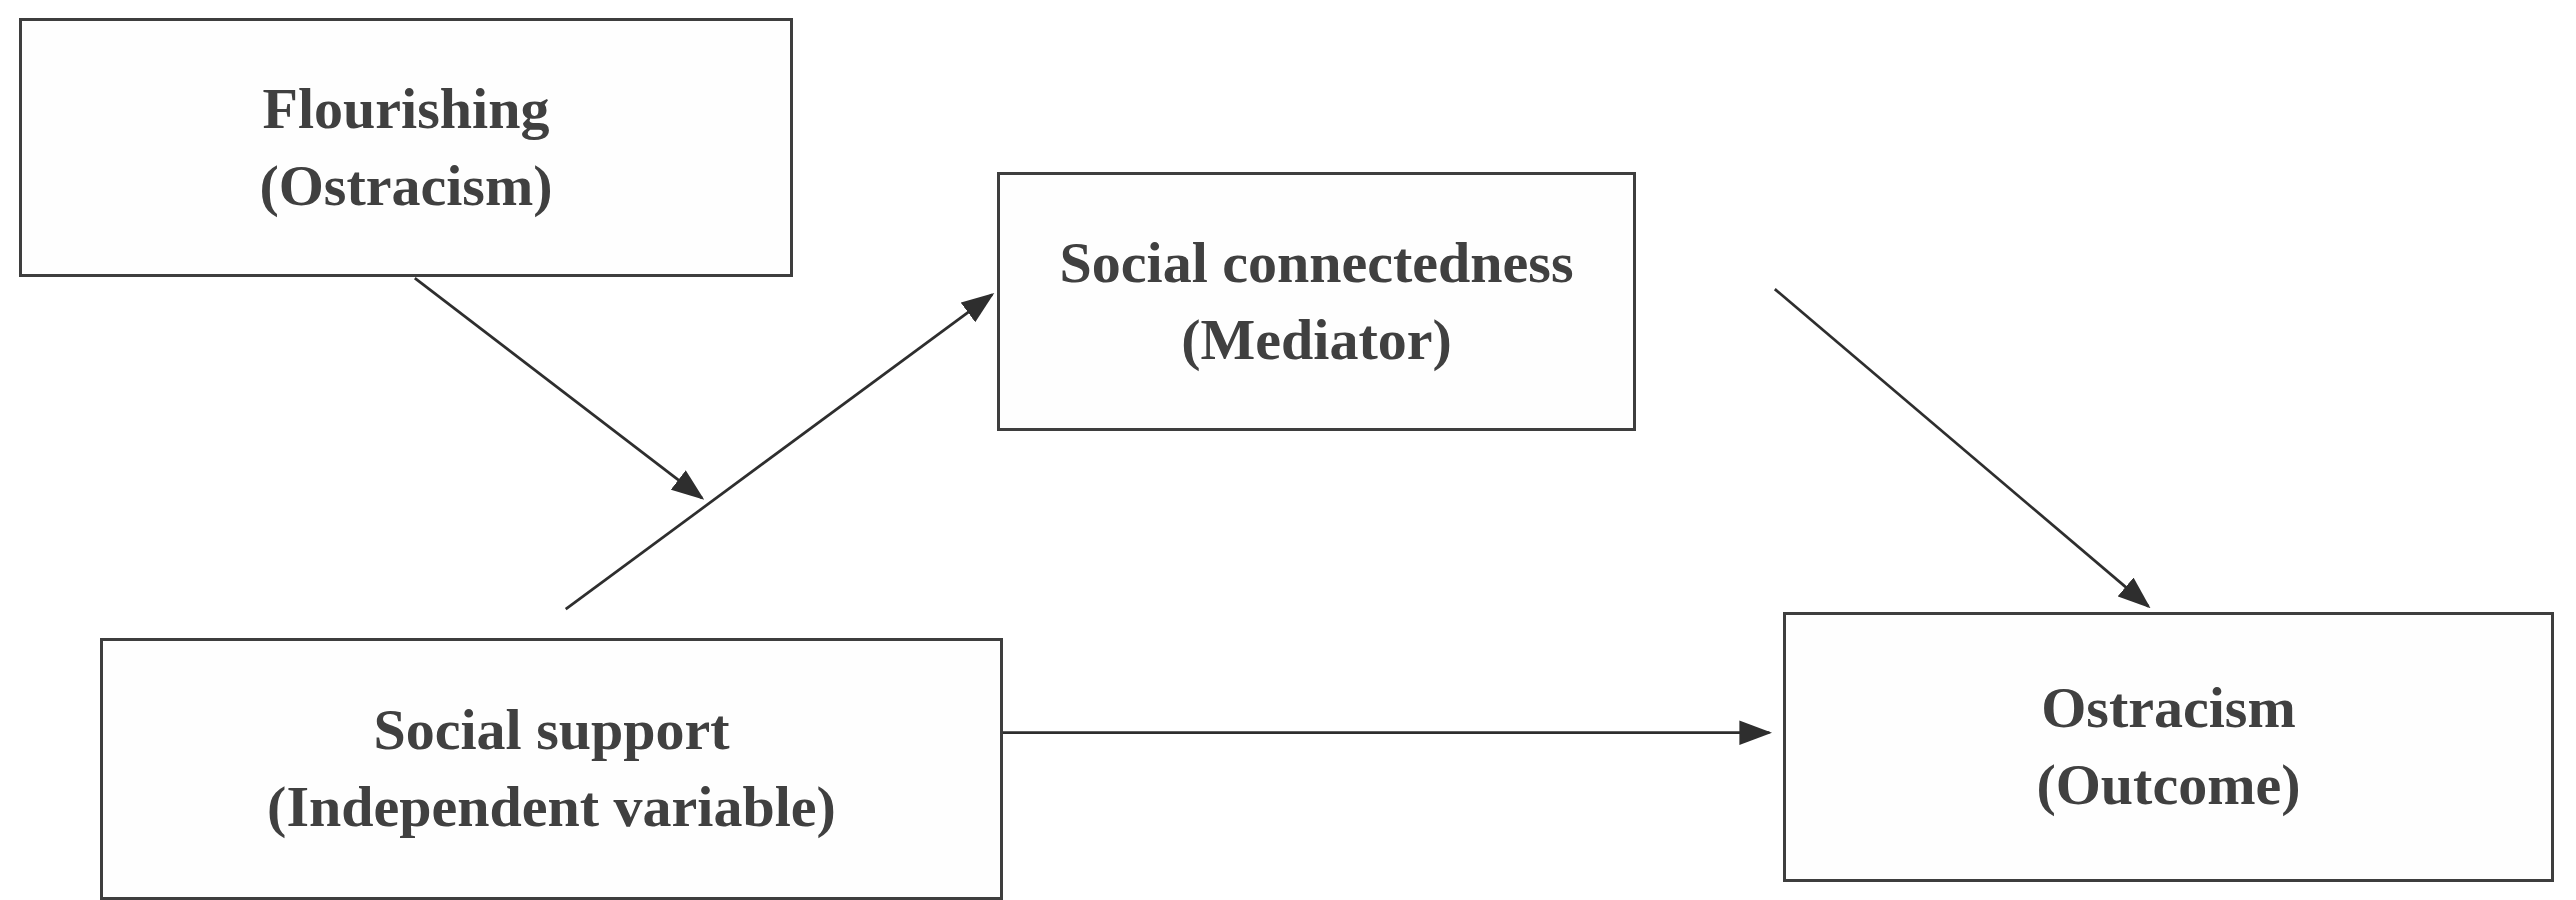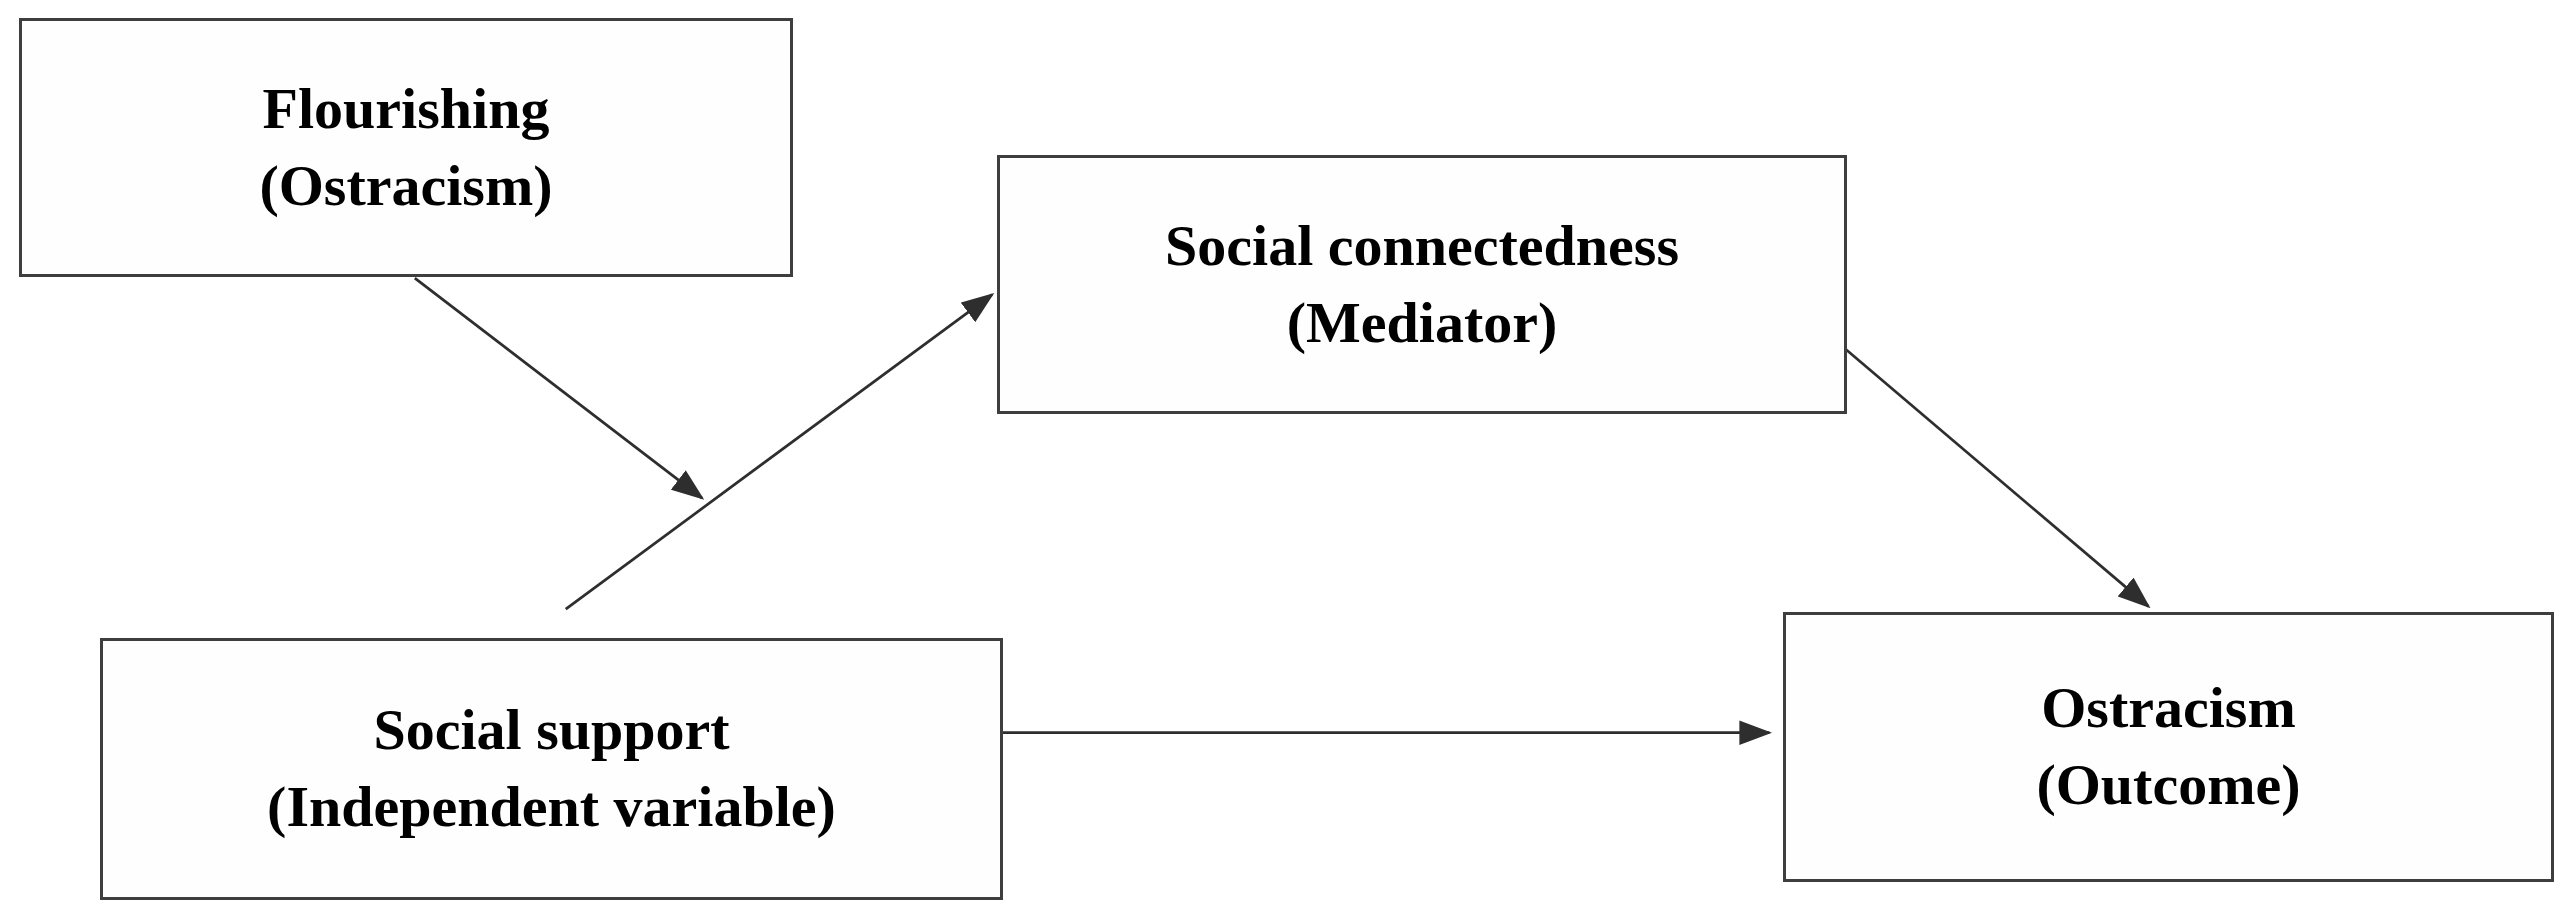--- a/index.html
+++ b/index.html
@@ -29,25 +29,25 @@
     background: #fefefe;
     display: flex;
     align-items: center;
     justify-content: center;
     text-align: center;
   }
   .node-label {
     font-weight: 700;
     font-size: 58px;
     line-height: 1.32;
-    color: #000000;
+    color: #404040;
     letter-spacing: 0px;
   }
   #node-flourishing   { left: 19px;   top: 18px;  width: 774px; height: 259px; }
-  #node-connectedness { left: 997px; top: 155px; width: 850px; height: 259px; }
+  #node-connectedness { left: 997px; top: 172px; width: 639px; height: 259px; }
   #node-support       { left: 100px;  top: 610px; width: 903px; height: 262px; margin-top: 28px; }
   #node-ostracism     { left: 1775px; top: 612px; width: 771px; height: 270px; margin-left: 8px; }
 </style>
 </head>
 <body>
 
 <div id="canvas">
 
   <svg id="edge-layer" viewBox="0 0 2833 990" xmlns="http://www.w3.org/2000/svg">
     <defs>

